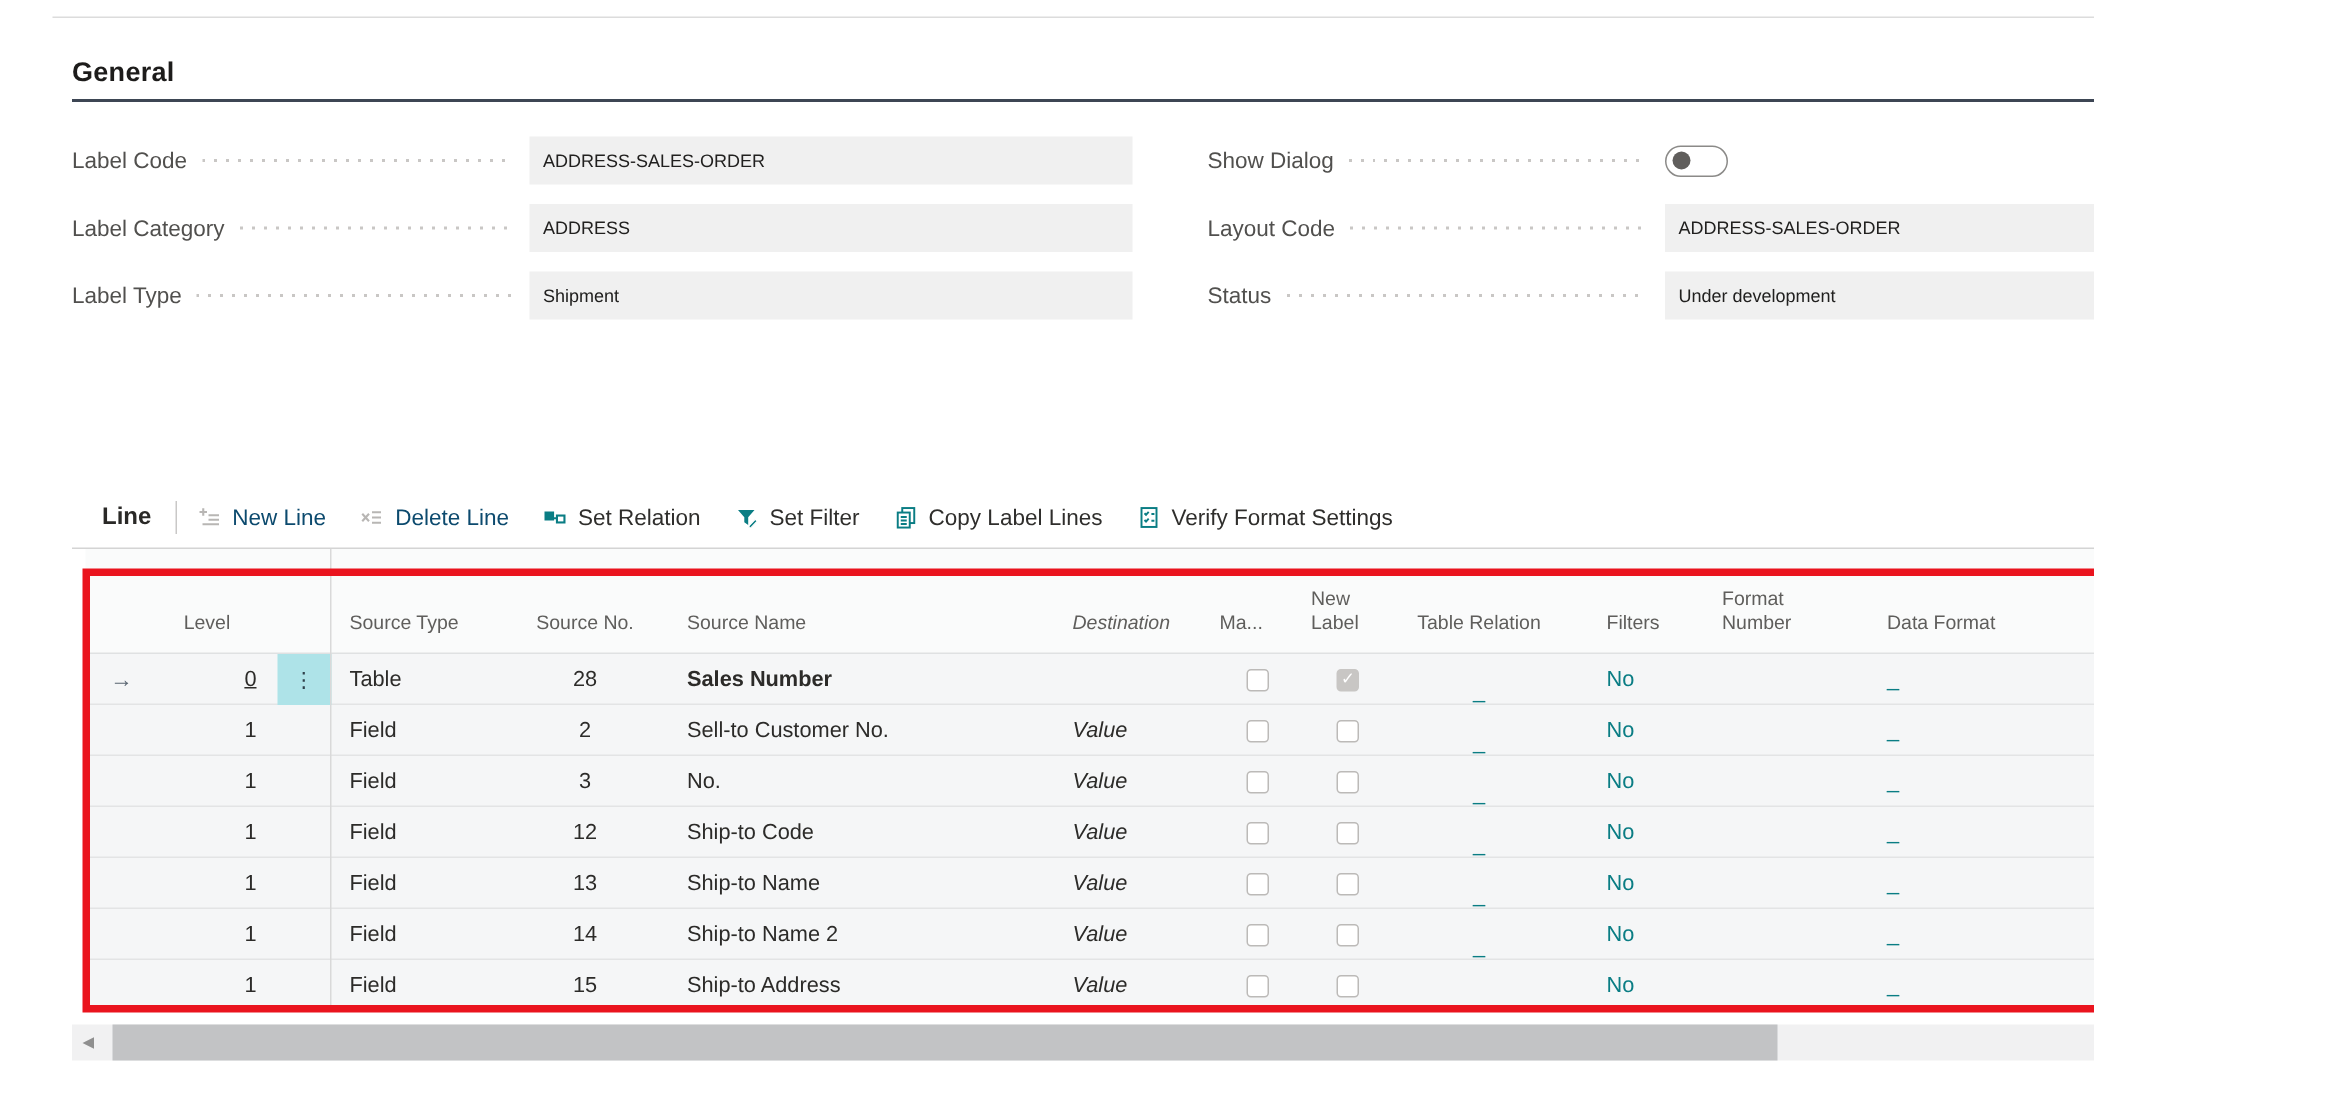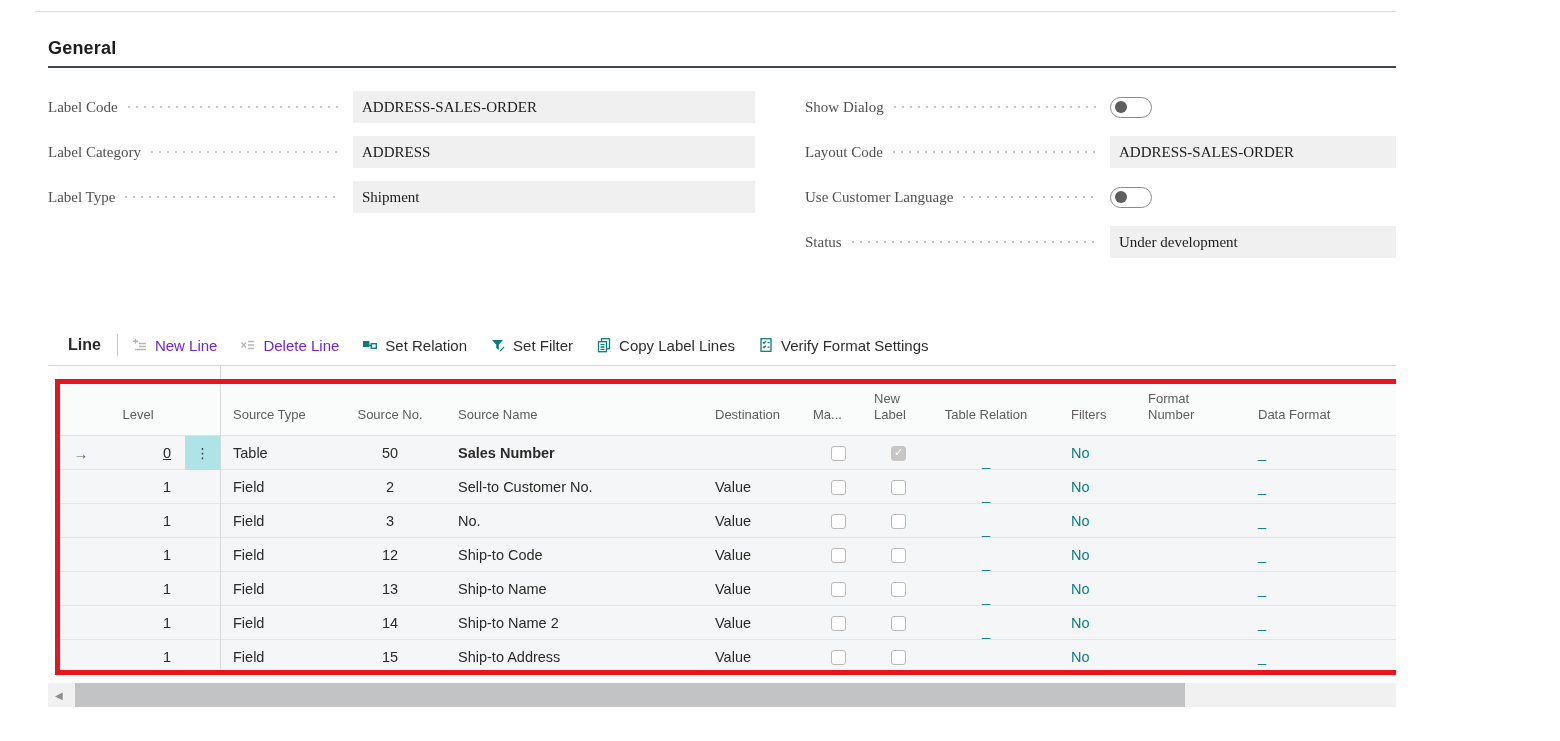--- a/index.html
+++ b/index.html
@@ -7,57 +7,57 @@
   .page {
     position:relative; width:1396px; height:741px; overflow:hidden;
     font-family:"Liberation Sans", sans-serif; background:#fff; color:#2c2b29;
   }
   .top-hairline { position:absolute; top:11px; left:35px; width:1490px; height:1px; background:#dcdcdc; }
 
   
   .general { position:absolute; top:34px; left:48px; width:1464px; }
   .section-title { font-size:18px; font-weight:700; color:#1d1c1b; margin:0; line-height:28px; letter-spacing:.2px; }
   .heading-rule { height:2px; background:#3d4654; margin-top:4px; }
-  .form-cols { display:flex; gap:50px; margin-top:23px;font-family:Liberation Serif, serif; }
+  .form-cols { display:flex; gap:50px; margin-top:23px; }
   .form-col { flex:1; min-width:0; }
   .field { display:flex; align-items:center; height:32px; margin-bottom:13px; }
   .field-label { font-size:15px; color:#51504e; white-space:nowrap; }
   .leader { flex:1; height:2px; margin:0 12px 0 10px;
             background:repeating-linear-gradient(to right,#c9c7c5 0 2px, transparent 2px 8px); }
   .field-value { width:402px; height:32px; background:#f0f0f0; display:flex; align-items:center;
-                 padding:0 9px; font-size:15px; color:#21201f; flex:none; }
+                 padding:0 9px; font-size:12px; color:#21201f; flex:none; }
   .toggle-slot { width:402px; flex:none; display:flex; align-items:center; }
   .toggle { width:42px; height:21px; border:1.5px solid #8b8a88; border-radius:12px; background:#fff; position:relative; cursor:pointer; }
   .toggle .knob { position:absolute; left:4px; top:3px; width:12px; height:12px; border-radius:50%; background:#605e5c; }
 
   
   .lines-card { position:absolute; top:325px; left:48px; width:1464px; }
   .toolbar { height:41px; display:flex; align-items:center; border-bottom:1px solid #d4d4d4; }
   .toolbar-title { font-size:16px; font-weight:700; color:#2a2927; margin-left:20px; }
   .tb-sep { width:1px; height:22px; background:#c9c8c7; margin:0 14px 0 16px; }
   .tb-btn { display:flex; align-items:center; gap:7px; margin-right:23px; font-size:15px; color:#2f2e2c; cursor:pointer; white-space:nowrap; }
-  .tb-btn.disabled { color:#6d28d9; cursor:default; }
+  .tb-btn.disabled { color:#0c4a6e; cursor:default; }
   .tb-btn svg { display:block; }
   .tb-corner { margin-left:auto; display:flex; gap:23px; margin-right:8px; }
   .tb-corner .cicon { cursor:pointer; display:block; }
 
   
   .grid { position:relative; margin-left:9px; width:1432px;
           --cols:48px 80px 36px 128px 92px 240px 120px 60px 70px 120px 70px 110px 130px 1fr; }
   .grid-header { display:grid; grid-template-columns:var(--cols); height:70px; align-items:end;
                  background:#fafbfb; border-bottom:1px solid #dfe1e2; }
   .hcell { font-size:13px; color:#5f5e5c; padding-bottom:12px; line-height:16px; cursor:pointer; }
   .grid-body { height:238px; overflow:hidden; position:relative; }
   .grid-row { display:grid; grid-template-columns:var(--cols); height:34px; align-items:center;
               background:#f5f6f7; border-bottom:1px solid #e3e4e5; font-size:14.5px; color:#2c2b29; }
   .frozen-divider { position:absolute; left:163px; top:0; width:1px; height:308px; background:#d9d9d9; z-index:3; }
 
   .al { text-align:left; } .ar { text-align:center; }
   .pad-level { padding-right:14px; } .pad-type { padding-left:12px; } .pad-no { padding-right:10px; }
-  .pad-name { padding-left:17px; } .pad-dest { padding-left:34px; } .pad-ma { padding-left:12px; }
+  .pad-name { padding-left:17px; } .pad-dest { padding-left:34px;font-style:italic; } .pad-ma { padding-left:12px; }
   .pad-nlab { padding-left:13px; } .pad-trel { padding-right:10px;margin-top:16px; } .pad-filt { padding-left:20px; }
   .pad-fnum { padding-left:27px; } .pad-dfmt { padding-left:27px; }
 
   .cell-indicator { text-align:center; color:#5a6672; font-size:15px; }
   .cell-level { text-align:right; padding-right:14px; }
   .cell-level.drill { text-decoration:underline; }
   .menu-btn { width:100%; height:34px; display:flex; align-items:center; justify-content:center;
               font-size:14px; color:#30414a; letter-spacing:1px; cursor:pointer; }
   .menu-btn.active { background:#aee3e8; }
   .bold { font-weight:700; }
@@ -118,29 +118,20 @@
           <div class="toggle-slot">
             <div class="toggle">
                 <span class="knob"></span>
               </div>
           </div>
         </div>
         <div class="field">
           <span class="field-label">Layout Code</span>
           <span class="leader"></span>
           <div class="field-value">ADDRESS-SALES-ORDER</div>
-        </div>
-        <div class="field">
-          <span class="field-label">Use Customer Language</span>
-          <span class="leader"></span>
-          <div class="toggle-slot">
-            <div class="toggle">
-                <span class="knob"></span>
-              </div>
-          </div>
         </div>
         <div class="field">
           <span class="field-label">Status</span>
           <span class="leader"></span>
           <div class="field-value">Under development</div>
         </div>
       </div>
 
     </div>
   </section>
@@ -265,21 +256,21 @@
         <div class="hcell al pad-dfmt">Data Format</div>
         <div class="hcell"></div>
       </div>
 
       <div class="grid-body">
           <div class="grid-row">
     <div class="cell-indicator">→</div>
     <div class="cell-level drill">0</div>
     <div class="menu-btn active">⋮</div>
     <div class="al pad-type">Table</div>
-    <div class="ar pad-no">50</div>
+    <div class="ar pad-no">28</div>
     <div class="al pad-name bold">Sales Number</div>
     <div class="al pad-dest"></div>
     <div class="cbwrap" style="padding-left:30px;">
       <span class="cb"></span>
     </div>
     <div class="cbwrap" style="padding-left:30px;">
       <span class="cb checked"></span>
     </div>
     <div class="ar pad-trel link">_</div>
     <div class="al pad-filt link">No</div>

